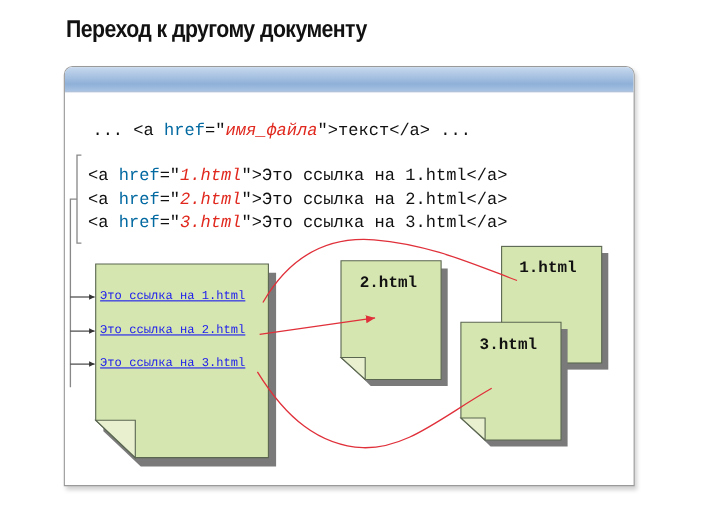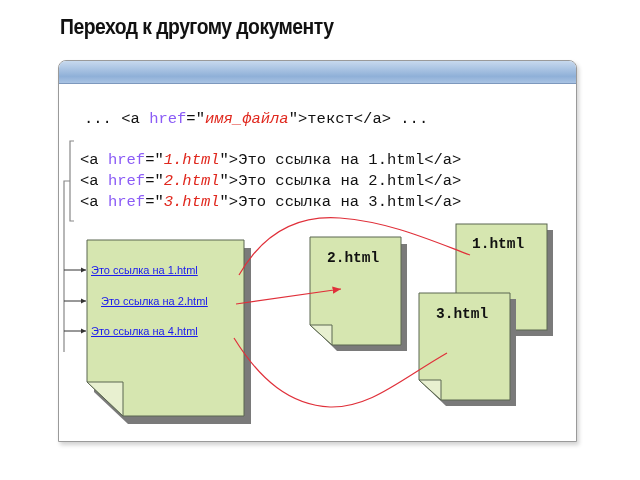--- a/index.html
+++ b/index.html
@@ -1,24 +1,24 @@
 <!DOCTYPE html>
 <html><head>
 <meta charset="utf-8">
 <style>
   html, body { margin:0; padding:0; }
   body { width:640px; height:480px; background:#ffffff; position:relative; overflow:hidden; font-family:"Liberation Sans", sans-serif; }
   .title { position:absolute; left:60px; top:14px; font-size:22px; font-weight:bold; color:#111; letter-spacing:-0.6px; transform:scaleX(0.88); transform-origin:left top; white-space:nowrap; }
   .panel { position:absolute; left:58px; top:60px; width:517px; height:380px; background:#fff; border:1px solid #9a9a9a; border-radius:8px 8px 0 0; box-shadow:2px 3px 4px rgba(0,0,0,0.18); }
   .panel-header { position:absolute; left:0; top:0; right:0; height:22px; border-radius:7px 7px 0 0; background:linear-gradient(#c7d9ee, #8fb0d8 70%, #a9c3e3); border-bottom:1px solid #7d98bd; }
   .code { position:absolute; font-family:"Liberation Mono", monospace; font-size:15.5px; color:#111; white-space:pre; }
-  .kw { color:#8b5cf6; }
+  .kw { color:#0369a1; }
   .str { color:#e0281e;font-style:italic; }
   .svg-layer { position:absolute; left:0; top:0; }
-  .doc-link { position:absolute; font-family:Liberation Sans, sans-serif; font-size:11px; color:#1a1aee; text-decoration:underline; white-space:pre; }
+  .doc-link { position:absolute; font-family:Liberation Mono, monospace; font-size:11px; color:#1a1aee; text-decoration:underline; white-space:pre; }
   .doc-label { position:absolute; font-family:"Liberation Mono", monospace; font-size:14.5px; font-weight:bold; color:#111; white-space:pre; }
 </style>
 </head>
 <body>
 
 <div class="title">Переход к другому документу</div>
 
 <div class="panel">
   <div class="panel-header"></div>
 </div>
@@ -68,18 +68,18 @@
     <path d="M419,293 L510,293 L510,400 L441,400 L419,380 Z" fill="#d6e6b0" stroke="#5a6650" stroke-width="1"></path>
     <path d="M419,380 L441,380 L441,400 Z" fill="#e8f0d0" stroke="#5a6650" stroke-width="1"></path>
   </g>
 
   <path d="M239,275 C265,230 300,215 340,218 C390,222 430,240 470,255" fill="none" stroke="#e0303a" stroke-width="1.2"></path>
   <path d="M236,304 L341,289" fill="none" stroke="#e0303a" stroke-width="1.2" marker-end="url(#arrR)"></path>
   <path d="M234,338 C260,380 290,405 330,407 C370,408 400,380 447,353" fill="none" stroke="#e0303a" stroke-width="1.2"></path>
 </svg>
 
 <div class="doc-link" style="left:91px;top:264px;">Это ссылка на 1.html</div>
-<div class="doc-link" style="left:91px;top:295px;margin-left:10px;">Это ссылка на 2.html</div>
-<div class="doc-link" style="left:91px;top:325px;">Это ссылка на 4.html</div>
+<div class="doc-link" style="left:91px;top:295px;">Это ссылка на 2.html</div>
+<div class="doc-link" style="left:91px;top:325px;">Это ссылка на 3.html</div>
 
 <div class="doc-label" style="left:472px;top:236px;">1.html</div>
 <div class="doc-label" style="left:327px;top:250px;">2.html</div>
 <div class="doc-label" style="left:436px;top:306px;">3.html</div>
 
 </body></html>

